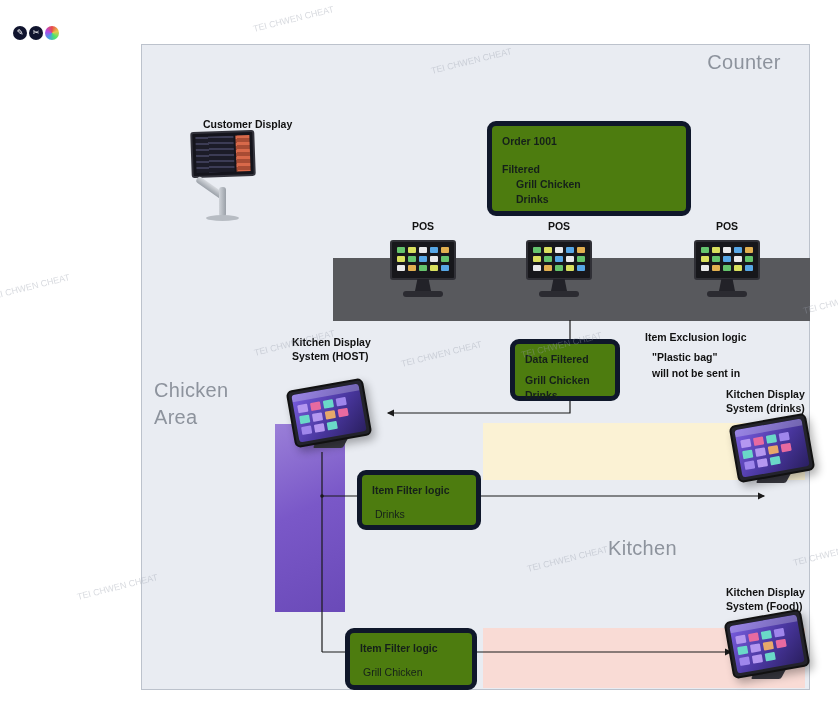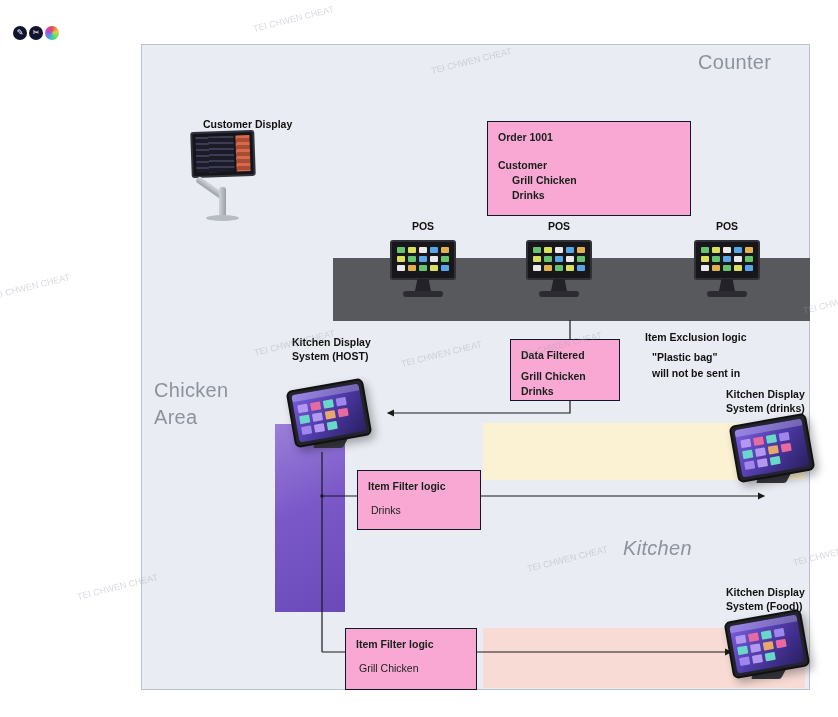--- a/index.html
+++ b/index.html
@@ -8,34 +8,34 @@
 
   
   .toolbtn{position:absolute;top:26px;width:14px;height:14px;border-radius:50%;background:#10142e;color:#fff;
     font-size:8px;line-height:14px;text-align:center;border:none;padding:0;cursor:pointer;}
   .toolbtn.wheel{background:conic-gradient(#e84a4a,#e8c84a,#4ae86a,#4a9ae8,#b44ae8,#e84a4a);}
 
   
   .diagram{position:absolute;left:141px;top:44px;width:669px;height:646px;background:#e9ecf2;border:1px solid #bcc2cc;box-sizing:border-box;}
 
   .zone-label{position:absolute;color:#8d939d;font-size:20px;letter-spacing:.3px;}
-  .zl-counter{left:698px;top:51px;width:92px;text-align:left;}
+  .zl-counter{left:698px;top:51px;width:92px;text-align:center;}
   .zl-packing{left:154px;top:377px;width:100px;line-height:27px;}
-  .zl-kitchen{left:623px;top:537px;font-style:italic;}
+  .zl-kitchen{left:608px;top:537px;}
 
   .rectzone{position:absolute;}
   .zone-purple{left:275px;top:424px;width:70px;height:188px;background:linear-gradient(155deg,#9a7fd8 0%,#7a58c8 45%,#6a4ab8 100%);}
   .zone-yellow{left:483px;top:423px;width:322px;height:57px;background:#fbf2d4;}
   .zone-pink{left:483px;top:628px;width:322px;height:60px;background:#f9dbd5;}
 
   .counter-bar{position:absolute;left:333px;top:258px;width:477px;height:63px;background:#58595d;}
 
   .arrows{position:absolute;left:0;top:0;width:838px;height:717px;pointer-events:none;}
 
-  .gbox{position:absolute;background:#f9a8d4;border:1px solid #0f172a;border-radius:0;padding:8px 10px;box-sizing:border-box;
+  .gbox{position:absolute;background:#4d7c0f;border:5px solid #0f172a;border-radius:9px;padding:8px 10px;box-sizing:border-box;
     font-size:10.5px;font-weight:700;color:#15201a;line-height:15px;}
   .gb-order{left:487px;top:121px;width:204px;height:95px;}
   .gb-order .gb-title{margin-bottom:13px;}
   .gb-filtered{left:510px;top:339px;width:110px;height:62px;}
   .gb-filtered .gb-title{margin-bottom:6px;}
   .gb-fdrinks{left:357px;top:470px;width:124px;height:60px;}
   .gb-ffood{left:345px;top:628px;width:132px;height:62px;}
   .gb-item{font-weight:400;margin-top:9px;margin-left:3px;}
   .indent{margin-left:14px;}
 
@@ -115,21 +115,21 @@
     <path d="M570,320 L570,339" stroke="#1a1a1a" stroke-width="1.2" fill="none"></path>
     <path d="M570,401 L570,413 L388,413" stroke="#1a1a1a" stroke-width="1.2" fill="none" marker-end="url(#arr)"></path>
     <path d="M322,452 L322,652" stroke="#1a1a1a" stroke-width="1.2" fill="none"></path>
     <path d="M322,496 L764,496" stroke="#1a1a1a" stroke-width="1.2" fill="none" marker-end="url(#arr)"></path>
     <path d="M322,652 L731,652" stroke="#1a1a1a" stroke-width="1.2" fill="none" marker-end="url(#arr)"></path>
     <circle cx="322" cy="496" r="1.8" fill="#1a1a1a"></circle>
   </svg>
 
   <div class="gbox gb-order">
     <div class="gb-title">Order 1001</div>
-    <div>Customer</div>
+    <div>Filtered</div>
     <div class="indent">Grill Chicken</div>
     <div class="indent">Drinks</div>
   </div>
 
   <div class="gbox gb-filtered">
     <div class="gb-title">Data Filtered</div>
     <div>Grill Chicken</div>
     <div>Drinks</div>
   </div>
 

